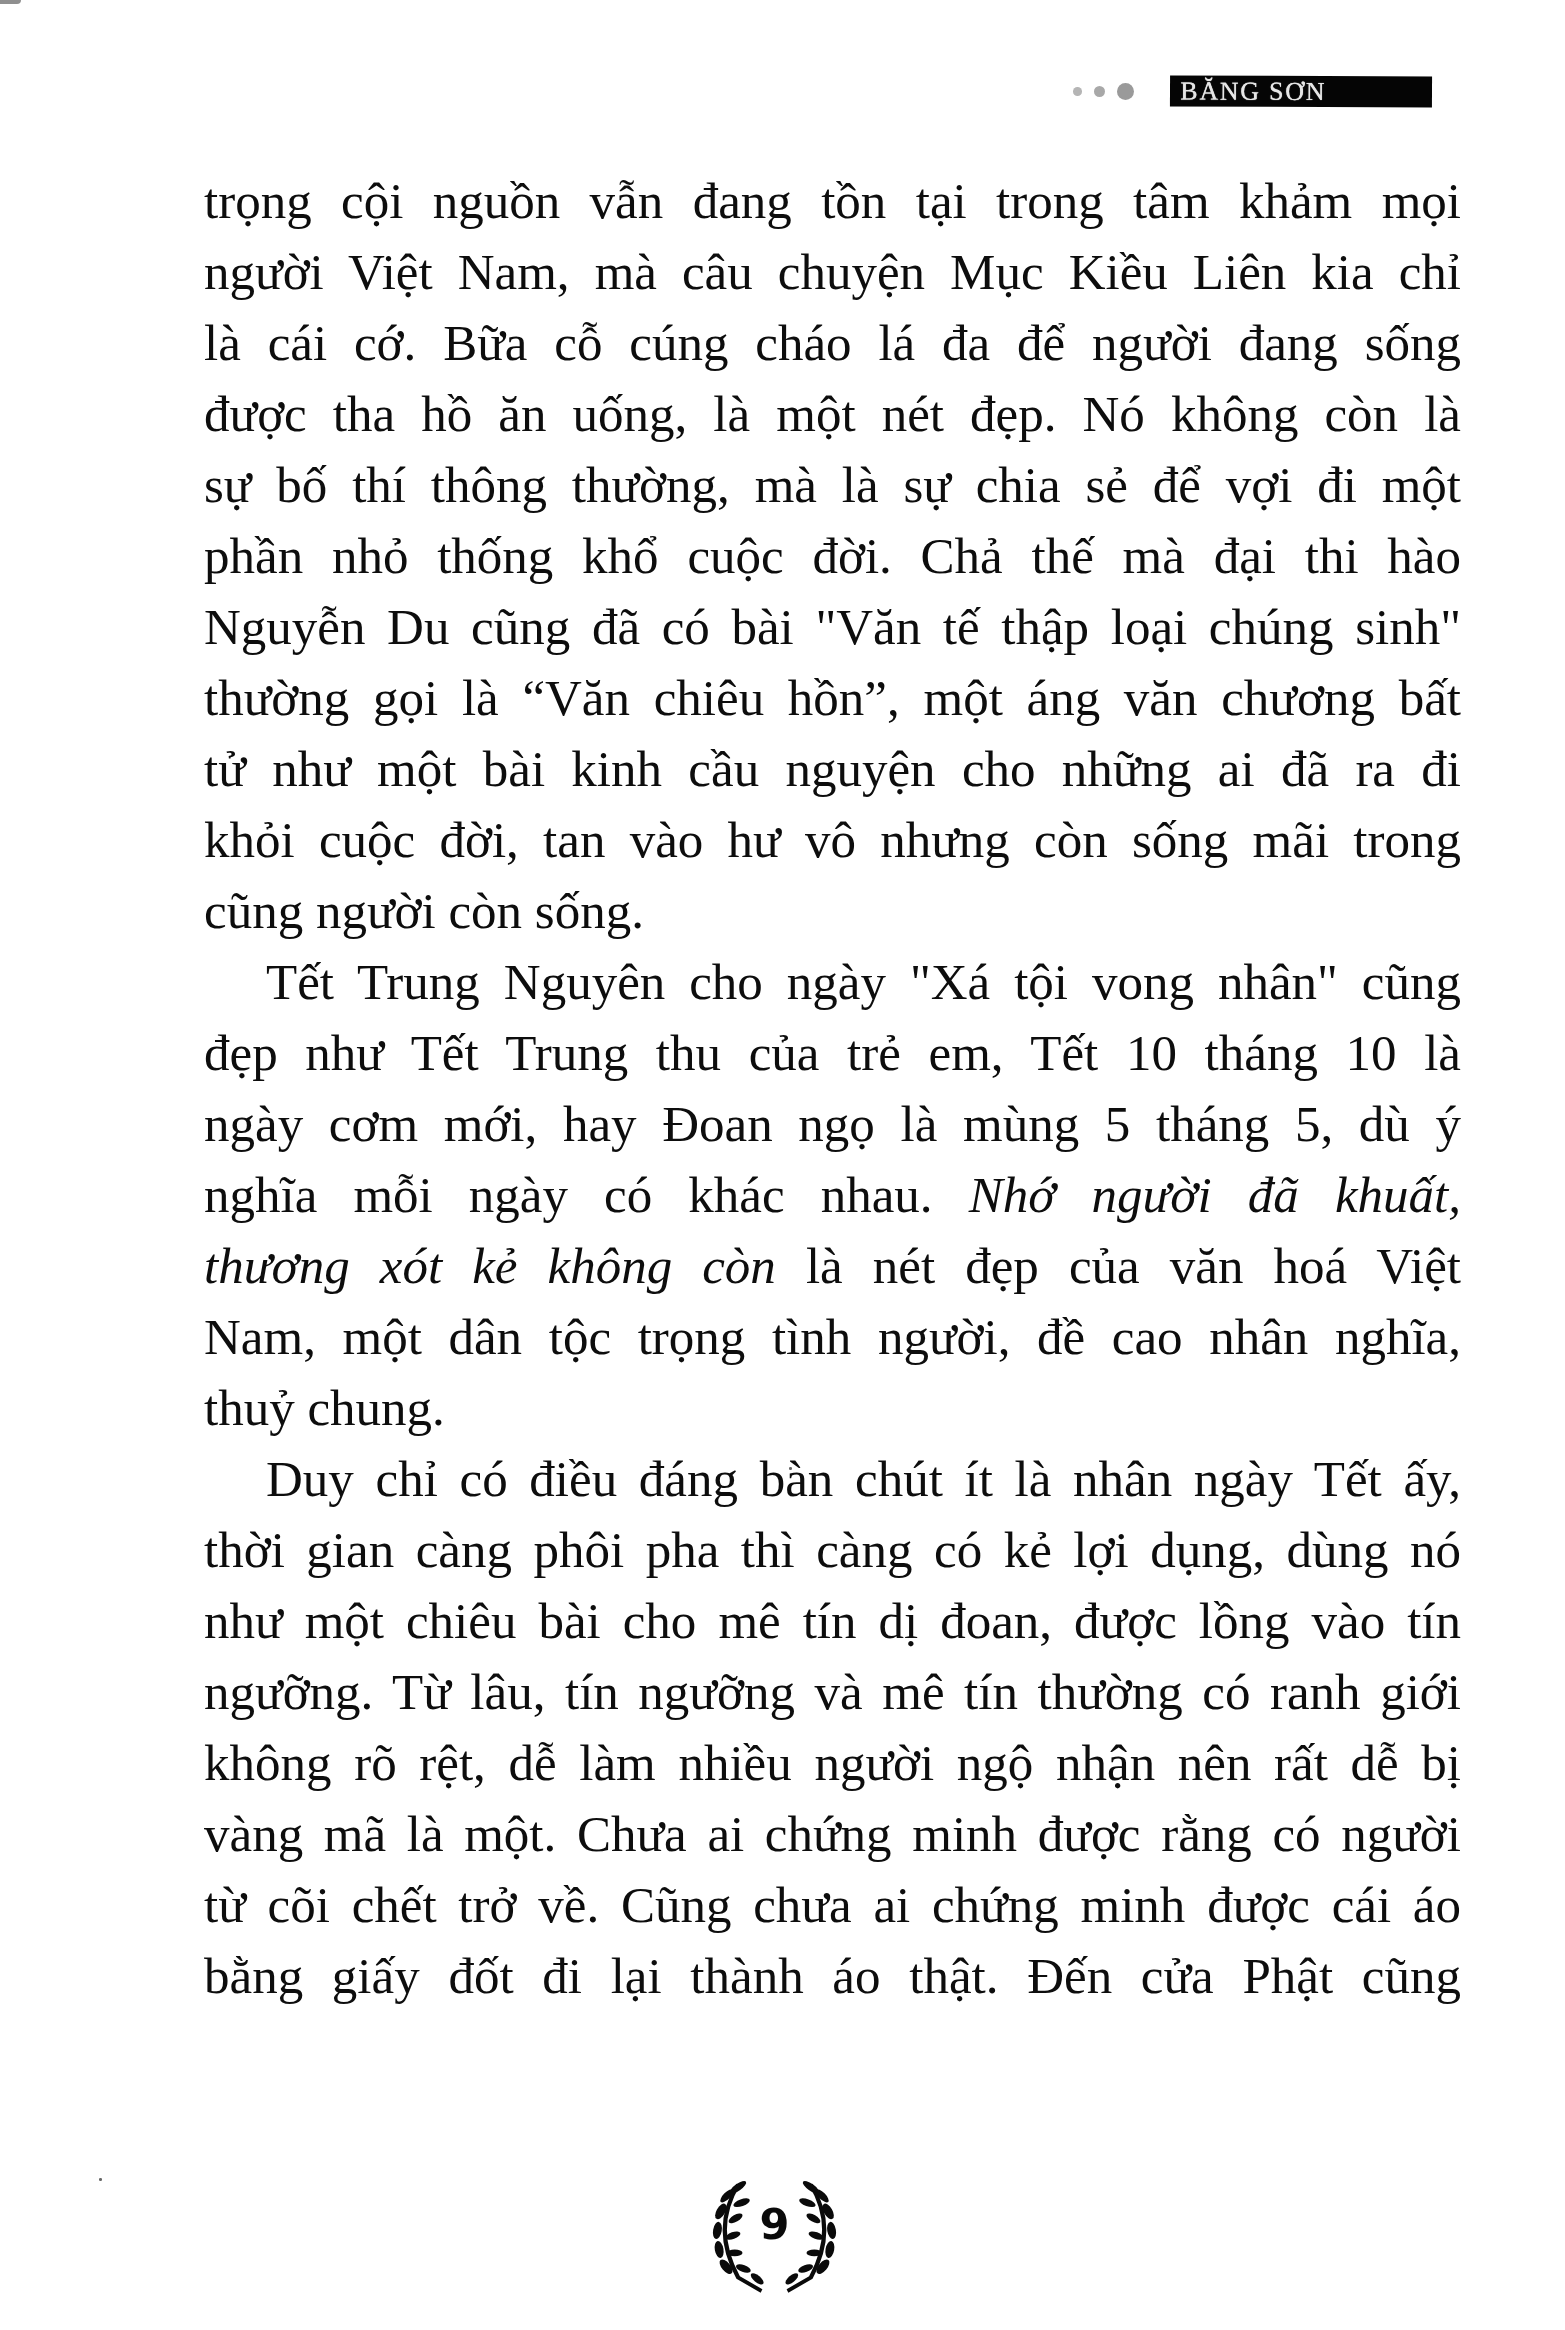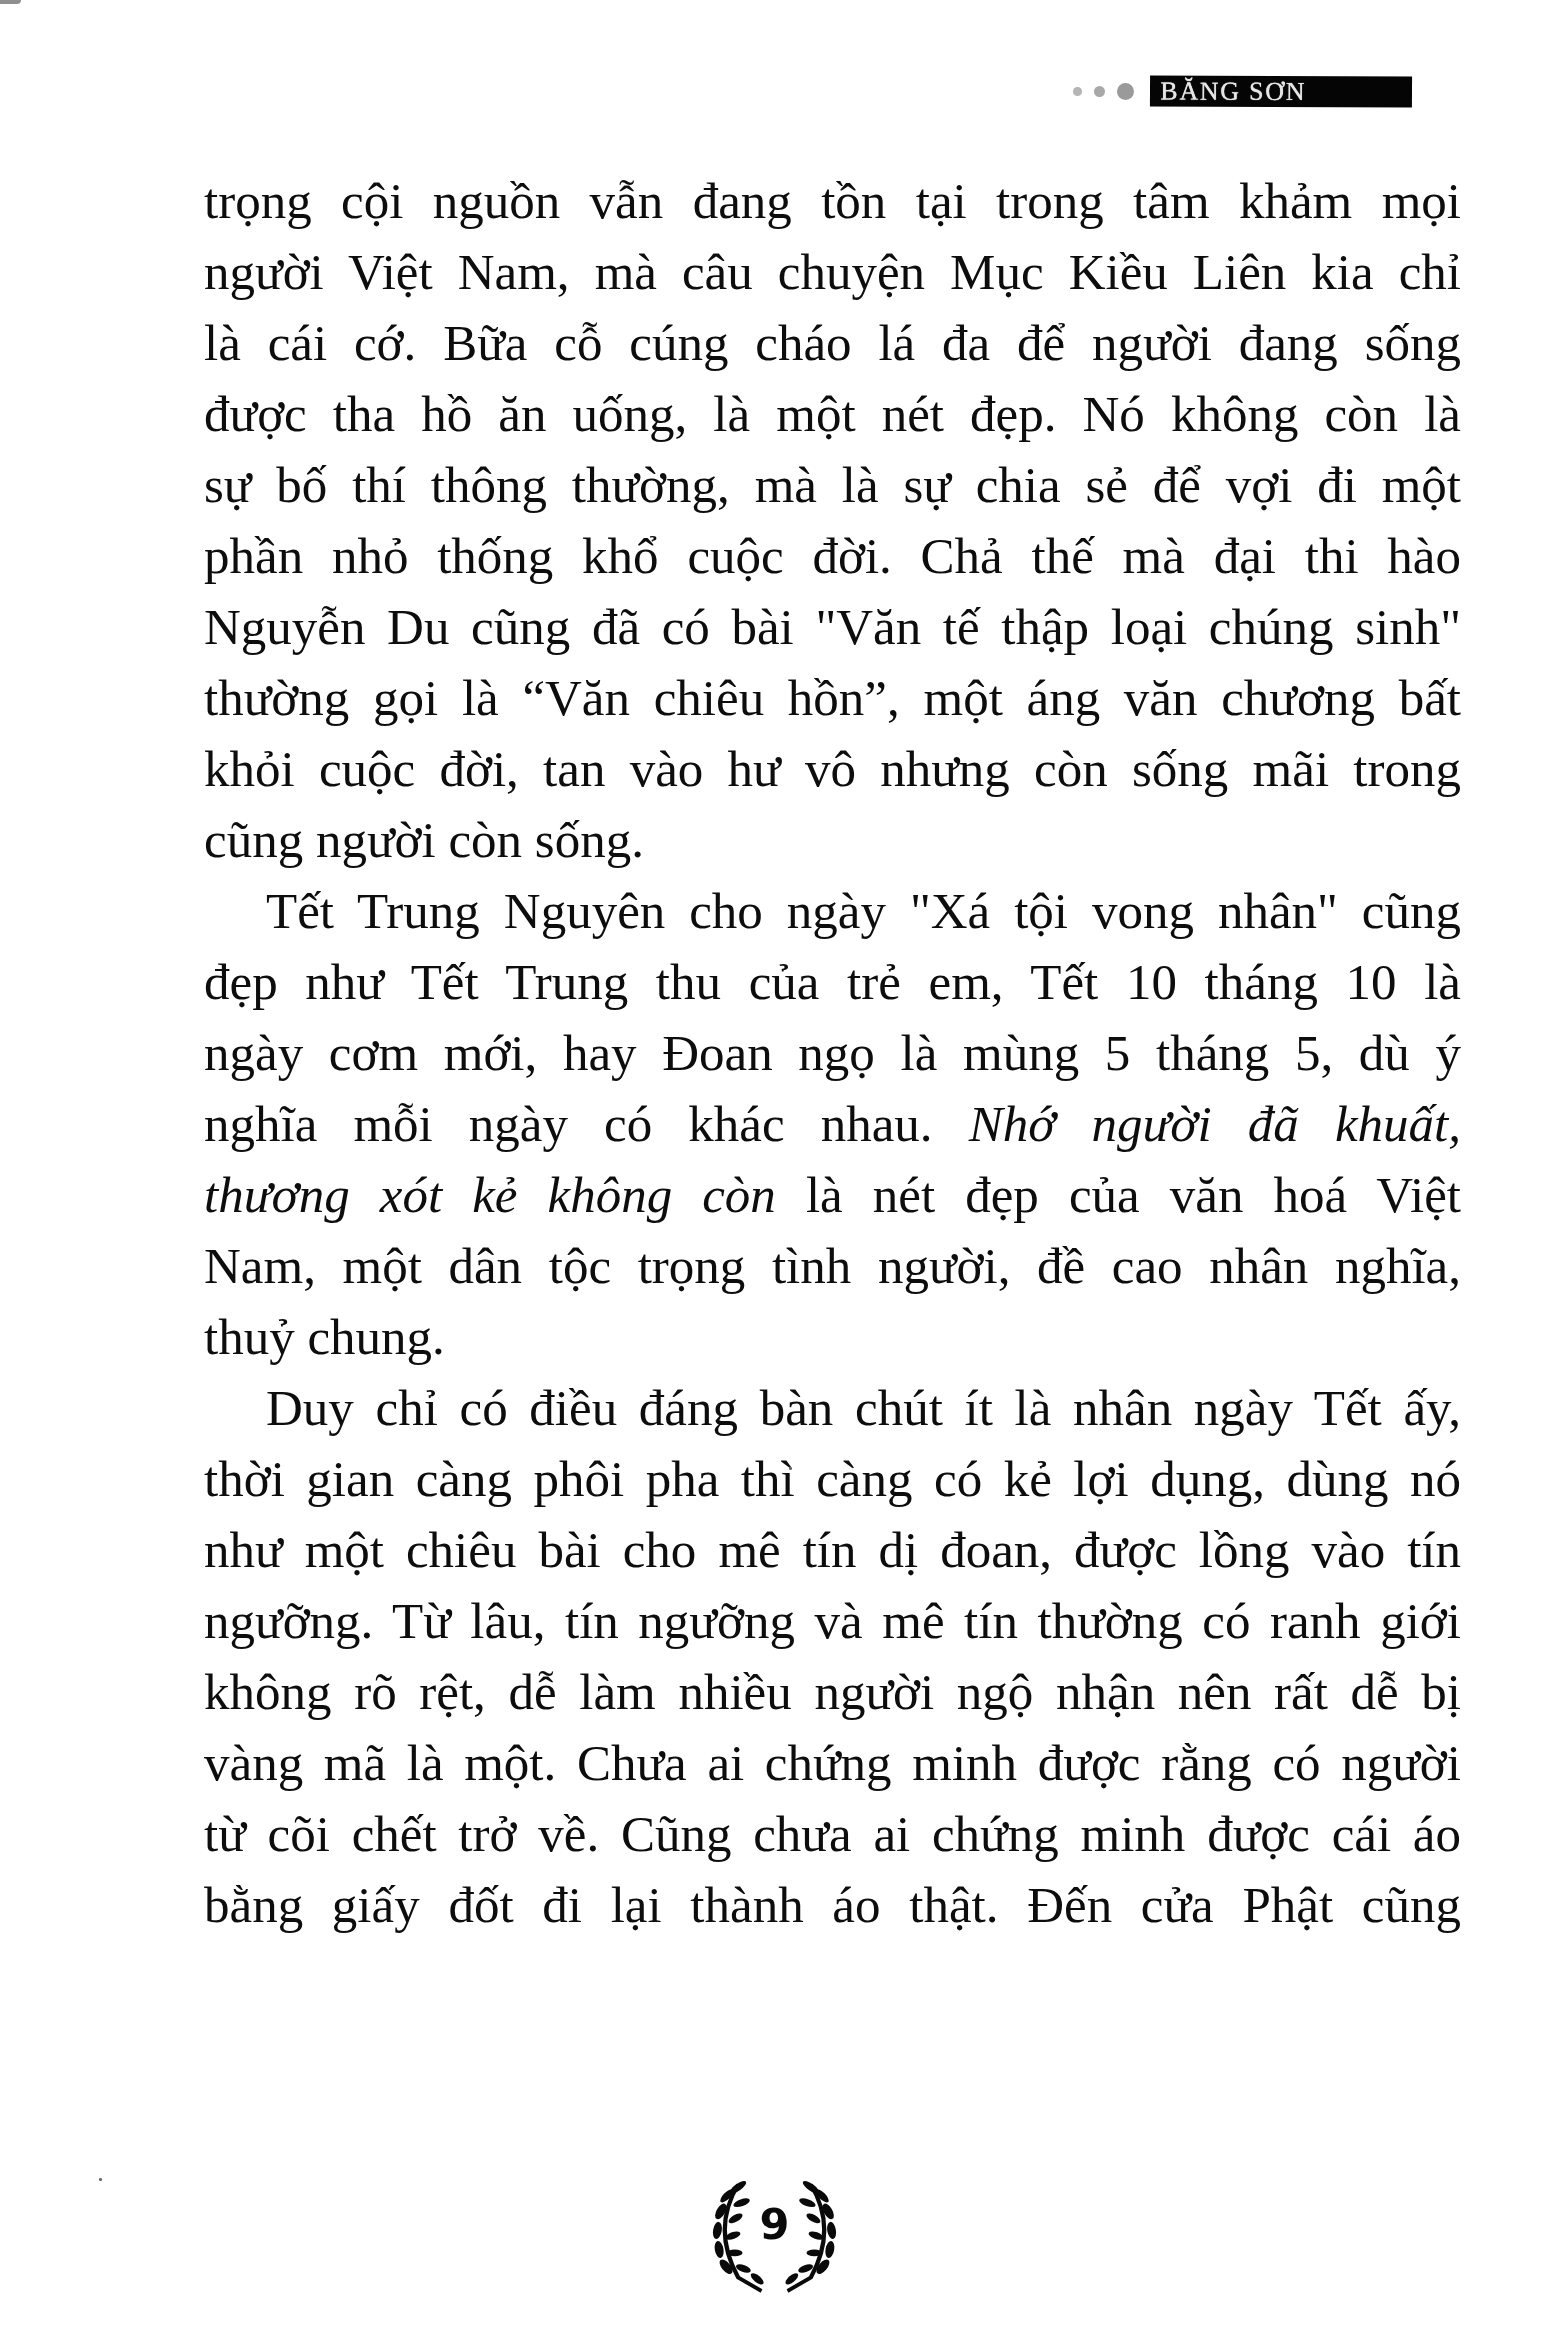--- a/index.html
+++ b/index.html
@@ -24,20 +24,21 @@
       opacity: 0.6;
     }
     
     .running-header {
       position: absolute;
       top: 74px;
       left: 1073px;
       height: 35px;
       display: flex;
       align-items: center;
+      gap: 20px;
     }
     .dots {
       display: flex;
       align-items: center;
       gap: 12px;
       margin-right: 15.6px;
     }
     .dot {
       border-radius: 50%;
       background: #9a9a9a;
@@ -146,20 +147,21 @@
 
   <div>
     <span class="line">trọng cội nguồn vẫn đang tồn tại trong tâm khảm mọi</span>
     <span class="line">người Việt Nam, mà câu chuyện Mục Kiều Liên kia chỉ</span>
     <span class="line">là cái cớ. Bữa cỗ cúng cháo lá đa để người đang sống</span>
     <span class="line">được tha hồ ăn uống, là một nét đẹp. Nó không còn là</span>
     <span class="line">sự bố thí thông thường, mà là sự chia sẻ để vợi đi một</span>
     <span class="line">phần nhỏ thống khổ cuộc đời. Chả thế mà đại thi hào</span>
     <span class="line">Nguyễn Du cũng đã có bài "Văn tế thập loại chúng sinh"</span>
     <span class="line">thường gọi là “Văn chiêu hồn”, một áng văn chương bất</span>
+    <span class="line">tử như một bài kinh cầu nguyện cho những ai đã ra đi</span>
     <span class="line">khỏi cuộc đời, tan vào hư vô nhưng còn sống mãi trong</span>
     <span class="line last">cũng người còn sống.</span>
   </div>
 
   <div>
     <span class="line indent">Tết Trung Nguyên cho ngày "Xá tội vong nhân" cũng</span>
     <span class="line">đẹp như Tết Trung thu của trẻ em, Tết 10 tháng 10 là</span>
     <span class="line">ngày cơm mới, hay Đoan ngọ là mùng 5 tháng 5, dù ý</span>
     <span class="line"><span>nghĩa mỗi ngày có khác nhau. </span><em>Nhớ người đã khuất,</em></span>
     <span class="line"><em>thương xót kẻ không còn</em><span> là nét đẹp của văn hoá Việt</span></span>

